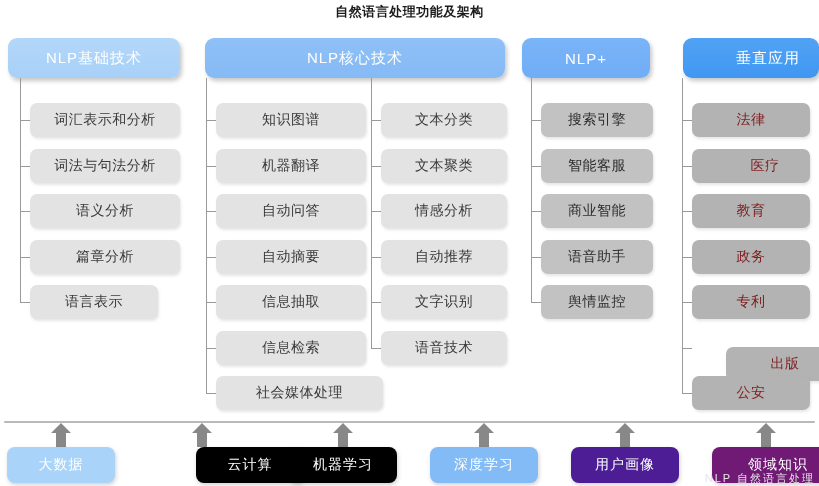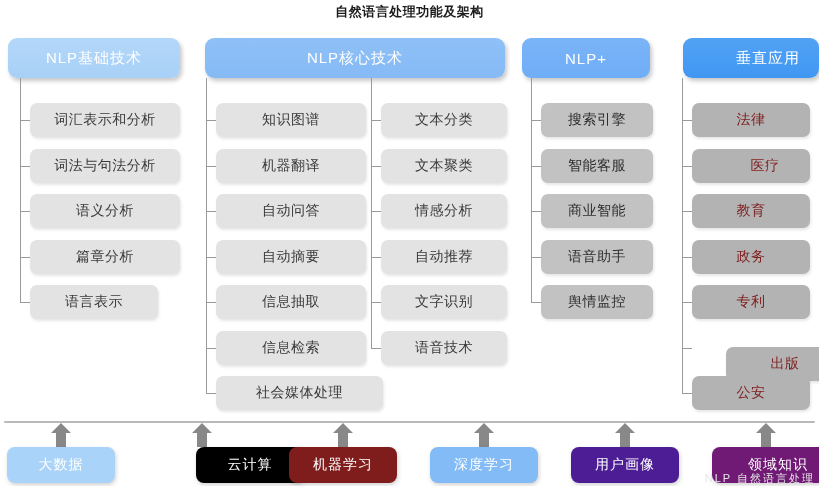--- a/index.html
+++ b/index.html
@@ -164,21 +164,21 @@
         <svg width="20" height="24" viewBox="0 0 20 24">
           <path d="M10 0 L20 10 L15 10 L15 24 L5 24 L5 10 L0 10 Z" fill="#888888"></path>
         </svg>
       </div>
       <div class="base" style="left: 148px; width: 108px; background: #000000; margin-left: 48px;">云计算</div>
       <div class="arrow" style="left: 333px; top: 423px;">
         <svg width="20" height="24" viewBox="0 0 20 24">
           <path d="M10 0 L20 10 L15 10 L15 24 L5 24 L5 10 L0 10 Z" fill="#888888"></path>
         </svg>
       </div>
-      <div class="base" style="left: 289px; width: 108px; background: #7f1d1d;">机器学习</div>
+      <div class="base" style="left: 289px; width: 108px; background: #000000;">机器学习</div>
       <div class="arrow" style="left: 474px; top: 423px;">
         <svg width="20" height="24" viewBox="0 0 20 24">
           <path d="M10 0 L20 10 L15 10 L15 24 L5 24 L5 10 L0 10 Z" fill="#888888"></path>
         </svg>
       </div>
       <div class="base" style="left: 430px; width: 108px; background: rgb(131, 187, 246);">深度学习</div>
       <div class="arrow" style="left: 615px; top: 423px;">
         <svg width="20" height="24" viewBox="0 0 20 24">
           <path d="M10 0 L20 10 L15 10 L15 24 L5 24 L5 10 L0 10 Z" fill="#888888"></path>
         </svg>

